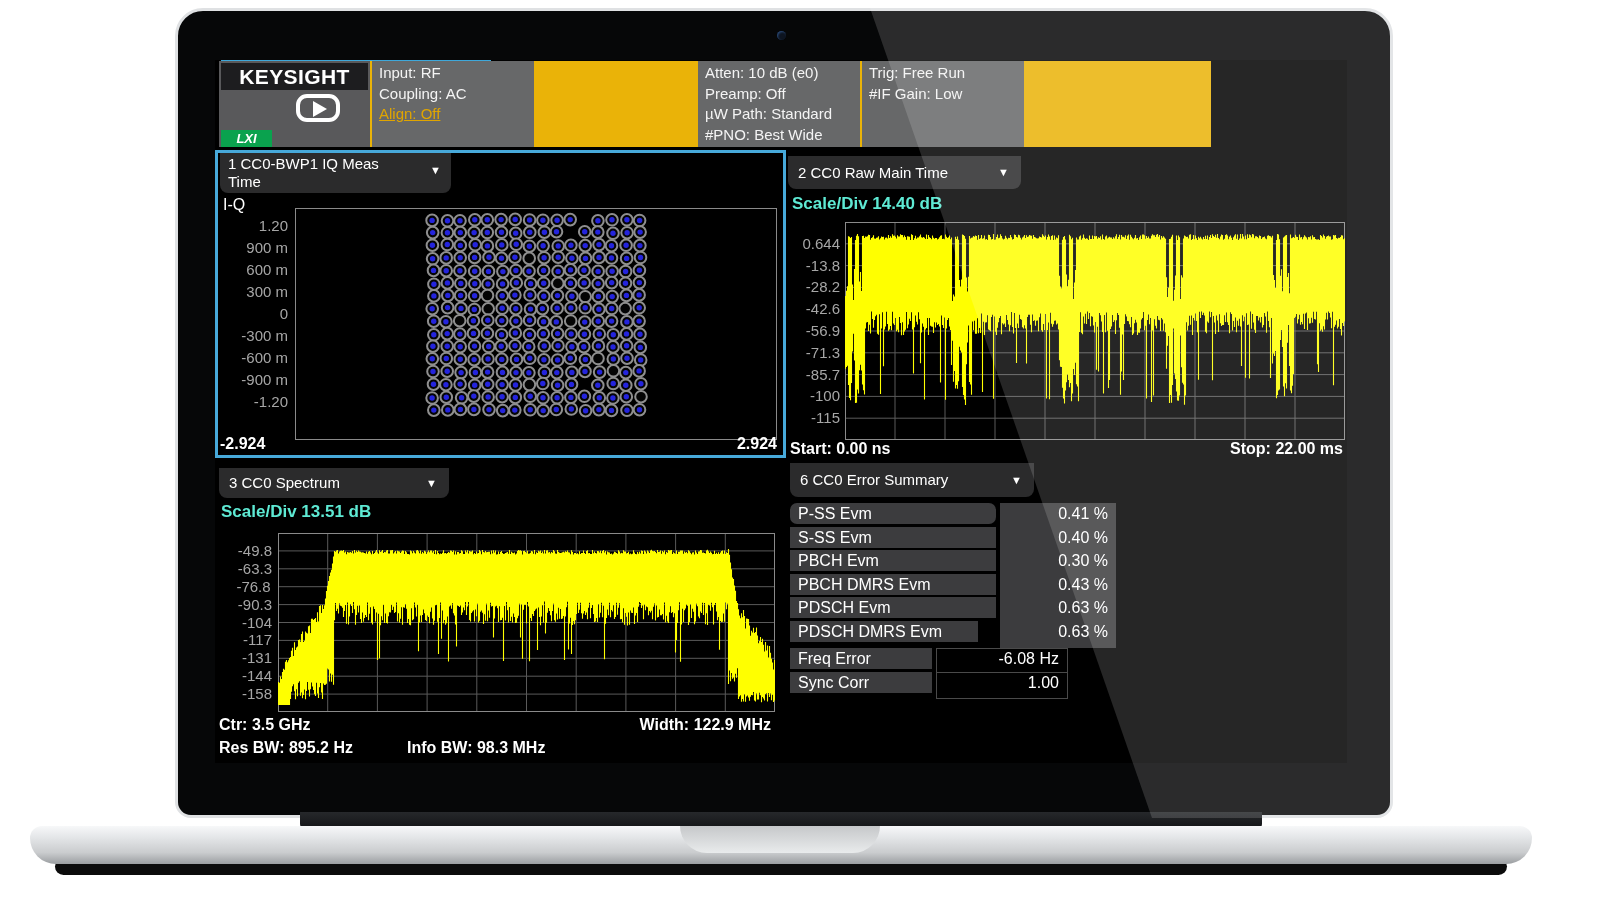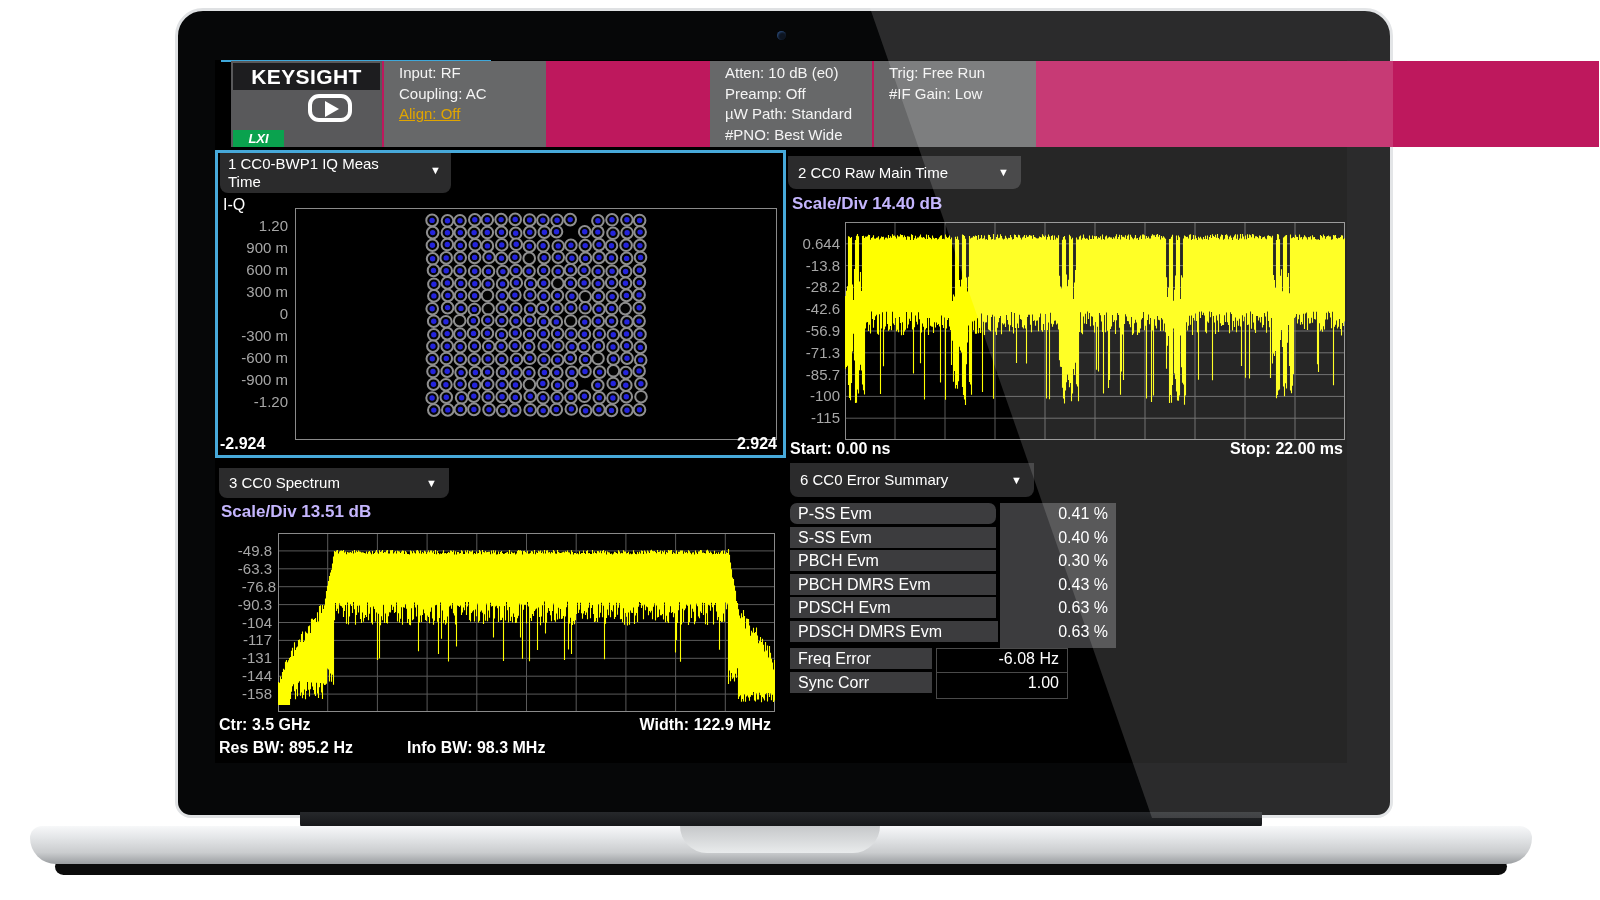--- a/index.html
+++ b/index.html
@@ -21,42 +21,42 @@
         background:linear-gradient(180deg,#c6c8ca,#e9ebec);border-radius:0 0 28px 28px;}
   #glare{position:absolute;left:175px;top:8px;width:1218px;height:810px;border-radius:28px 28px 16px 16px;
          overflow:hidden;pointer-events:none;z-index:40;}
   #glare .beam{position:absolute;left:0;top:0;width:100%;height:100%;background:rgba(255,255,255,0.15);
          clip-path:polygon(695px 0px,1218px 0px,1218px 810px,977px 810px);}
   
   #screen{position:absolute;left:215px;top:60px;width:1132px;height:703px;background:#000;z-index:10;
           color:#f2f2f2;font-size:15px;}
   #tab-underline{position:absolute;left:6px;top:0px;width:270px;height:2px;}
   
-  #hdr{position:absolute;left:16px;top:1px;width:1368px;height:86px;background:#be185d;}
-  .hcol{position:absolute;top:0;height:86px;background:#676869;padding:2px 0 0 8px;box-sizing:border-box;}
+  #hdr{position:absolute;left:4px;top:1px;width:992px;height:86px;background:#eab308;}
+  .hcol{position:absolute;top:0;height:86px;background:#676869;padding:2px 0 0 0;box-sizing:border-box;}
   .hline{padding:0 7px;line-height:20.5px;white-space:nowrap;color:#f4f4f4;}
   #hcol-logo{position:absolute;left:0;top:0;width:151px;height:86px;background:#59595b;}
   #brand{position:absolute;left:2px;top:2px;width:147px;height:27px;background:#1d1d1f;color:#fff;
          font-weight:700;font-size:21px;letter-spacing:.4px;text-align:center;line-height:27px;}
   #bubble{position:absolute;left:76px;top:32px;}
   #lxi{position:absolute;left:2px;top:69px;width:51px;height:17px;background:#0aa24e;color:#fff;
        font-style:italic;font-weight:700;font-size:13px;text-align:center;line-height:17px;}
   
   .panel{position:absolute;background:#000;}
   #p1{left:0;top:90px;width:571px;height:308px;border:3px solid #47a9da;box-sizing:border-box;}
   #p2{left:571px;top:90px;width:561px;height:308px;}
   #p3{left:0;top:398px;width:568px;height:305px;}
   #p4{left:571px;top:398px;width:561px;height:305px;}
   .tab{position:absolute;background:#2b2b2c;border-radius:0 0 8px 8px;color:#fff;}
   .tab .arrow{position:absolute;font-size:11px;color:#fff;}
   #p1-tab{left:2px;top:0px;width:231px;height:40px;padding:2px 8px;box-sizing:border-box;line-height:18px;}
   #p2-tab{left:2px;top:6px;width:233px;height:33px;line-height:33px;padding:0 10px;box-sizing:border-box;}
   #p3-tab{left:4px;top:10px;width:230px;height:30px;line-height:30px;padding:0 10px;box-sizing:border-box;}
   #p4-tab{left:4px;top:5px;width:244px;height:34px;line-height:34px;padding:0 10px;box-sizing:border-box;}
-  .scalediv{position:absolute;font-weight:700;font-size:17px;color:#c4b5fd;white-space:nowrap;}
+  .scalediv{position:absolute;font-weight:700;font-size:17px;color:#5eead4;white-space:nowrap;}
   .plot{position:absolute;background:#000;}
   .ytick{position:absolute;height:20px;line-height:20px;color:#a6a6a6;text-align:right;font-size:15px;}
   .botbar{position:absolute;font-weight:700;font-size:16px;color:#fff;white-space:nowrap;}
   
   .erow-label{position:absolute;background:#3c3c3e;color:#fff;font-size:16px;line-height:21px;
               padding-left:8px;box-sizing:border-box;height:21px;white-space:nowrap;}
   .erow-value{position:absolute;background:#3c3c3e;color:#fff;font-size:16px;line-height:21px;
               padding-right:8px;box-sizing:border-box;height:27px;text-align:right;}
   .erow-value.dark{background:#000;border:1px solid #4a4a4a;line-height:19px;}
 </style>
@@ -654,21 +654,21 @@
             <path d="M49.7 0V179M99.4 0V179M149.1 0V179M198.8 0V179M248.5 0V179M298.2 0V179M347.9 0V179M397.6 0V179M447.3 0V179M0 17.9H497M0 35.8H497M0 53.7H497M0 71.6H497M0 89.5H497M0 107.4H497M0 125.3H497M0 143.2H497M0 161.1H497" stroke="#5a5a5a" stroke-width="1" fill="none"></path>
             <rect x="0.5" y="0.5" width="496" height="178" fill="none" stroke="#8a8a8a" stroke-width="1"></rect>
             <path d="M0.5 148.9V172.0M1.5 149.7V172.0M2.5 143.5V172.0M3.5 146.0V172.0M4.5 139.0V172.0M5.5 135.7V172.0M6.5 136.7V172.0M7.5 128.7V172.0M8.5 127.1V172.0M9.5 129.3V172.0M10.5 127.3V172.0M11.5 125.0V172.0M12.5 124.1V166.1M13.5 117.8V158.7M14.5 114.8V153.2M15.5 123.1V151.2M16.5 109.2V158.2M17.5 116.9V166.2M18.5 114.4V156.3M19.5 113.6V163.2M20.5 107.1V149.8M21.5 106.6V148.2M22.5 108.7V162.7M23.5 100.9V159.6M24.5 98.5V165.3M25.5 108.9V161.9M26.5 107.7V156.6M27.5 98.4V166.2M28.5 99.8V158.0M29.5 100.4V149.1M30.5 93.2V156.8M31.5 92.5V163.6M32.5 99.9V156.2M33.5 85.7V149.6M34.5 85.7V153.5M35.5 86.9V156.9M36.5 86.0V161.3M37.5 84.9V163.1M38.5 88.9V149.7M39.5 79.2V160.5M40.5 88.4V165.1M41.5 72.9V154.3M42.5 72.2V150.1M43.5 80.1V159.5M44.5 71.9V166.1M45.5 75.9V150.4M46.5 72.2V152.1M47.5 65.4V151.7M48.5 58.1V150.8M49.5 52.7V135.5M50.5 48.0V136.4M51.5 42.9V148.5M52.5 39.5V140.5M53.5 36.7V148.8M54.5 30.4V141.8M55.5 23.6V151.8M56.5 18.1V87.3M57.5 18.7V70.1M58.5 17.6V78.1M59.5 16.9V75.7M60.5 20.5V80.4M61.5 18.5V70.5M62.5 17.7V72.8M63.5 17.5V73.2M64.5 18.1V74.8M65.5 17.1V84.1M66.5 19.4V78.0M67.5 18.4V71.9M68.5 21.3V90.7M69.5 19.0V69.4M70.5 19.6V91.5M71.5 19.4V83.6M72.5 18.9V71.1M73.5 19.8V73.1M74.5 18.1V80.0M75.5 20.4V69.1M76.5 17.1V76.3M77.5 19.5V91.7M78.5 17.7V82.0M79.5 18.9V72.7M80.5 17.4V79.5M81.5 18.5V72.6M82.5 18.7V85.9M83.5 19.5V90.1M84.5 19.2V79.5M85.5 19.4V88.8M86.5 20.0V84.9M87.5 20.6V82.1M88.5 18.4V84.0M89.5 20.7V69.6M90.5 18.7V87.3M91.5 17.9V80.7M92.5 19.6V74.2M93.5 21.2V89.7M94.5 18.1V91.5M95.5 21.1V73.5M96.5 20.0V75.9M97.5 18.4V88.5M98.5 16.9V79.5M99.5 19.6V127.0M100.5 20.7V80.7M101.5 17.2V125.2M102.5 18.9V92.2M103.5 18.2V83.3M104.5 17.0V87.3M105.5 20.1V71.7M106.5 19.1V89.9M107.5 19.2V80.5M108.5 17.4V90.0M109.5 16.9V90.5M110.5 20.5V83.3M111.5 20.4V79.2M112.5 17.3V79.6M113.5 17.2V71.8M114.5 17.0V77.0M115.5 20.6V73.7M116.5 19.3V80.0M117.5 17.9V79.1M118.5 20.5V69.5M119.5 17.8V88.5M120.5 18.2V80.2M121.5 18.4V89.4M122.5 20.0V85.8M123.5 18.5V74.2M124.5 17.4V91.7M125.5 17.8V74.3M126.5 21.0V74.8M127.5 17.9V71.0M128.5 19.2V75.7M129.5 21.0V89.9M130.5 21.0V85.9M131.5 21.4V91.8M132.5 17.5V92.3M133.5 18.2V75.3M134.5 20.3V87.3M135.5 18.1V86.2M136.5 19.4V69.5M137.5 20.6V74.6M138.5 17.5V83.4M139.5 16.9V71.8M140.5 18.2V118.2M141.5 20.2V89.4M142.5 17.5V82.4M143.5 20.7V89.1M144.5 18.9V81.9M145.5 20.3V76.6M146.5 17.8V80.2M147.5 18.6V87.0M148.5 21.0V87.9M149.5 19.3V82.6M150.5 17.6V83.9M151.5 19.2V90.3M152.5 17.6V78.8M153.5 17.5V74.5M154.5 19.6V85.5M155.5 17.9V91.7M156.5 20.9V87.8M157.5 17.1V72.3M158.5 21.2V71.7M159.5 17.9V88.8M160.5 20.1V121.0M161.5 21.3V85.0M162.5 20.5V69.5M163.5 21.0V105.8M164.5 19.8V77.6M165.5 17.2V90.2M166.5 20.2V87.0M167.5 20.1V91.7M168.5 20.7V90.3M169.5 20.0V83.5M170.5 18.9V128.4M171.5 19.8V73.4M172.5 17.5V72.6M173.5 17.7V75.7M174.5 19.1V70.2M175.5 17.4V80.3M176.5 21.4V82.6M177.5 18.3V91.4M178.5 21.5V113.6M179.5 18.9V72.4M180.5 19.0V72.9M181.5 20.6V74.1M182.5 19.9V72.6M183.5 17.2V81.9M184.5 18.2V79.6M185.5 20.9V74.6M186.5 21.1V77.3M187.5 17.5V69.0M188.5 19.2V81.9M189.5 17.3V73.4M190.5 20.5V68.9M191.5 18.1V86.9M192.5 18.6V88.6M193.5 18.4V80.0M194.5 17.4V78.5M195.5 21.3V77.2M196.5 19.9V88.4M197.5 21.1V76.4M198.5 18.5V83.3M199.5 20.4V70.8M200.5 20.1V89.5M201.5 17.1V87.7M202.5 18.2V78.8M203.5 21.2V77.4M204.5 16.9V79.7M205.5 19.0V91.0M206.5 19.4V81.2M207.5 18.0V87.8M208.5 19.2V70.8M209.5 18.9V88.2M210.5 18.8V77.6M211.5 18.8V84.7M212.5 21.3V69.8M213.5 17.6V73.6M214.5 20.4V73.1M215.5 17.2V104.6M216.5 19.5V85.5M217.5 17.5V73.6M218.5 21.4V72.7M219.5 21.3V75.3M220.5 18.4V89.1M221.5 21.0V73.2M222.5 19.1V87.2M223.5 18.1V87.0M224.5 20.1V84.7M225.5 21.1V128.1M226.5 20.7V73.0M227.5 20.0V87.5M228.5 19.6V68.9M229.5 19.0V77.3M230.5 20.7V89.6M231.5 16.9V74.0M232.5 21.0V88.0M233.5 18.7V83.7M234.5 19.8V89.5M235.5 20.2V80.6M236.5 19.6V84.0M237.5 21.4V90.1M238.5 20.4V89.7M239.5 18.0V85.3M240.5 17.0V82.8M241.5 17.5V70.8M242.5 17.3V104.4M243.5 18.0V71.3M244.5 21.4V125.8M245.5 18.1V76.7M246.5 17.7V71.7M247.5 19.0V71.8M248.5 20.3V90.2M249.5 17.7V68.9M250.5 20.7V73.4M251.5 20.5V128.2M252.5 19.7V85.0M253.5 17.9V88.0M254.5 18.6V81.0M255.5 20.7V82.9M256.5 17.1V78.0M257.5 21.3V76.5M258.5 19.3V75.5M259.5 19.9V117.0M260.5 17.7V74.4M261.5 18.6V84.1M262.5 17.5V92.3M263.5 20.1V83.4M264.5 18.5V72.3M265.5 20.5V89.4M266.5 17.0V68.6M267.5 20.5V100.6M268.5 17.4V89.7M269.5 17.3V79.8M270.5 19.6V74.9M271.5 19.0V78.1M272.5 20.5V82.2M273.5 19.0V88.3M274.5 19.7V77.9M275.5 17.0V70.7M276.5 18.2V87.3M277.5 20.4V88.7M278.5 20.7V80.5M279.5 17.0V86.6M280.5 19.0V74.7M281.5 19.7V85.7M282.5 20.0V76.0M283.5 19.7V86.1M284.5 19.2V85.4M285.5 18.7V83.1M286.5 19.5V127.0M287.5 18.2V83.4M288.5 19.1V74.2M289.5 17.5V68.8M290.5 19.3V116.4M291.5 19.6V90.5M292.5 21.3V84.7M293.5 17.2V121.1M294.5 19.0V92.1M295.5 21.5V88.2M296.5 19.9V91.3M297.5 19.9V87.3M298.5 21.1V80.9M299.5 20.3V69.8M300.5 21.2V79.9M301.5 18.3V76.8M302.5 21.0V69.7M303.5 19.9V80.2M304.5 20.0V85.8M305.5 17.4V80.5M306.5 20.1V77.9M307.5 21.0V82.0M308.5 18.1V79.4M309.5 17.3V86.3M310.5 20.2V74.8M311.5 20.0V69.8M312.5 21.1V85.3M313.5 21.1V74.9M314.5 17.1V71.9M315.5 20.2V80.9M316.5 18.6V89.0M317.5 20.0V88.5M318.5 20.4V84.9M319.5 18.1V89.1M320.5 18.3V71.0M321.5 19.4V84.5M322.5 17.7V79.7M323.5 20.2V69.8M324.5 18.0V84.3M325.5 17.0V72.8M326.5 19.6V126.3M327.5 17.9V90.8M328.5 21.4V84.9M329.5 18.5V76.4M330.5 19.3V82.3M331.5 19.4V69.8M332.5 20.9V84.3M333.5 20.5V77.1M334.5 21.5V78.5M335.5 20.4V72.3M336.5 18.8V85.9M337.5 19.3V84.0M338.5 20.0V69.8M339.5 20.7V81.7M340.5 17.3V74.8M341.5 18.6V70.2M342.5 20.6V86.3M343.5 19.7V86.0M344.5 20.3V89.3M345.5 17.2V75.3M346.5 18.4V91.7M347.5 18.6V80.0M348.5 20.4V83.8M349.5 19.9V92.4M350.5 18.8V79.6M351.5 21.2V91.7M352.5 20.6V77.4M353.5 21.2V79.8M354.5 20.8V80.0M355.5 17.2V74.5M356.5 19.6V91.0M357.5 21.0V82.6M358.5 21.3V80.1M359.5 19.0V88.9M360.5 20.7V73.8M361.5 18.8V69.1M362.5 20.6V70.1M363.5 17.5V75.1M364.5 18.0V72.6M365.5 21.0V86.2M366.5 17.4V71.6M367.5 18.4V77.2M368.5 20.6V73.4M369.5 17.6V74.3M370.5 18.4V82.2M371.5 20.0V78.1M372.5 17.6V79.6M373.5 16.8V77.8M374.5 17.9V86.2M375.5 18.3V73.7M376.5 18.0V70.5M377.5 19.1V87.6M378.5 20.3V72.5M379.5 17.0V84.4M380.5 19.1V83.9M381.5 18.7V76.4M382.5 17.6V82.2M383.5 20.7V82.3M384.5 17.9V80.9M385.5 19.2V86.5M386.5 17.4V69.5M387.5 21.3V89.3M388.5 19.0V82.8M389.5 19.7V88.6M390.5 16.9V89.9M391.5 17.4V79.2M392.5 17.2V73.3M393.5 16.9V79.9M394.5 21.0V79.1M395.5 19.3V84.2M396.5 20.2V80.3M397.5 20.7V119.4M398.5 17.6V107.1M399.5 21.0V89.9M400.5 18.7V77.2M401.5 18.8V69.2M402.5 17.6V128.7M403.5 17.6V91.6M404.5 17.4V75.7M405.5 20.7V89.0M406.5 18.4V77.2M407.5 19.8V75.6M408.5 19.0V71.4M409.5 20.2V72.7M410.5 17.3V91.9M411.5 18.2V88.9M412.5 19.8V71.2M413.5 21.3V85.1M414.5 19.6V75.7M415.5 19.2V78.8M416.5 21.4V91.2M417.5 17.5V88.6M418.5 19.6V70.7M419.5 20.9V73.3M420.5 18.5V83.6M421.5 18.2V85.3M422.5 16.9V78.4M423.5 17.2V79.9M424.5 19.7V69.8M425.5 19.5V82.0M426.5 19.9V69.9M427.5 20.4V91.2M428.5 17.5V80.3M429.5 16.8V91.9M430.5 18.2V71.8M431.5 20.0V72.4M432.5 18.5V77.7M433.5 19.7V69.7M434.5 21.2V74.2M435.5 21.1V91.4M436.5 17.8V72.0M437.5 21.0V70.0M438.5 19.8V78.6M439.5 20.9V87.3M440.5 19.2V84.1M441.5 20.9V116.7M442.5 19.4V87.9M443.5 17.9V89.1M444.5 17.6V88.8M445.5 20.7V80.4M446.5 17.5V88.8M447.5 21.1V69.4M448.5 19.3V76.3M449.5 20.0V70.7M450.5 16.1V151.0M451.5 21.7V137.6M452.5 29.4V148.3M453.5 36.3V139.9M454.5 44.5V145.7M455.5 46.1V144.4M456.5 52.6V148.5M457.5 57.7V140.8M458.5 68.1V144.8M459.5 69.9V135.3M460.5 76.2V166.1M461.5 82.4V163.6M462.5 85.2V162.3M463.5 80.2V168.7M464.5 84.2V166.0M465.5 77.1V168.4M466.5 82.9V161.3M467.5 95.5V168.7M468.5 85.6V163.4M469.5 85.8V162.6M470.5 86.1V164.6M471.5 92.4V167.7M472.5 102.8V163.8M473.5 97.7V162.1M474.5 99.4V162.2M475.5 94.8V158.9M476.5 99.9V167.4M477.5 99.0V168.4M478.5 94.6V160.6M479.5 102.4V166.4M480.5 110.2V166.4M481.5 108.0V159.7M482.5 104.1V162.3M483.5 109.1V169.2M484.5 105.7V164.0M485.5 111.8V165.6M486.5 118.5V167.6M487.5 108.9V160.9M488.5 117.6V160.3M489.5 112.6V168.4M490.5 124.5V159.9M491.5 113.0V164.0M492.5 119.8V160.6M493.5 125.7V167.2M494.5 129.4V161.8M495.5 136.6V169.0M496.5 126.9V167.6" stroke="#ffff00" stroke-width="1.1" fill="none"></path>
           </svg></div>
       <div class="botbar" style="left:4px;top:258px;">Ctr: 3.5 GHz</div>
       <div class="botbar" style="right:12px;top:258px;">Width: 122.9 MHz</div>
       <div class="botbar" style="left:4px;top:281px;">Res BW: 895.2 Hz</div>
       <div class="botbar" style="left:192px;top:281px;">Info BW: 98.3 MHz</div>
     <span class="ytick" style="left: 0px; width: 57px; top: 82.9px;">-49.8</span>
         <span class="ytick" style="left: 0px; width: 57px; top: 100.8px;">-63.3</span>
-        <span class="ytick" style="left: 4px; width: 57px; top: 118.7px;">-76.8</span>
+        <span class="ytick" style="left: 10px; width: 57px; top: 118.7px; text-align: center;">-76.8</span>
         <span class="ytick" style="left: 0px; width: 57px; top: 136.6px;">-90.3</span>
         <span class="ytick" style="left: 0px; width: 57px; top: 154.5px;">-104</span>
         <span class="ytick" style="left: 0px; width: 57px; top: 172.4px;">-117</span>
         <span class="ytick" style="left: 0px; width: 57px; top: 190.3px;">-131</span>
         <span class="ytick" style="left: 0px; width: 57px; top: 208.2px;">-144</span>
         <span class="ytick" style="left: 0px; width: 57px; top: 226.1px;">-158</span>
       </div>
 
     <div id="p4" class="panel">
       <div id="p4-tab" class="tab">
@@ -679,21 +679,21 @@
           <div class="erow-label" style="left: 4px; top: 45px; width: 206px; border-radius: 7px;">P-SS Evm</div>
           <div class="erow-value" style="left: 214px; top: 45px; width: 116px;">0.41 %</div>
           <div class="erow-label" style="left: 4px; top: 68.5px; width: 206px;">S-SS Evm</div>
           <div class="erow-value" style="left: 214px; top: 68.5px; width: 116px;">0.40 %</div>
           <div class="erow-label" style="left: 4px; top: 92px; width: 206px;">PBCH Evm</div>
           <div class="erow-value" style="left: 214px; top: 92px; width: 116px;">0.30 %</div>
           <div class="erow-label" style="left: 4px; top: 115.5px; width: 206px;">PBCH DMRS Evm</div>
           <div class="erow-value" style="left: 214px; top: 115.5px; width: 116px;">0.43 %</div>
           <div class="erow-label" style="left: 4px; top: 139px; width: 206px;">PDSCH Evm</div>
           <div class="erow-value" style="left: 214px; top: 139px; width: 116px;">0.63 %</div>
-          <div class="erow-label" style="left: 4px; top: 162.5px; width: 208px;">PDSCH DMRS Evm</div>
+          <div class="erow-label" style="left: 4px; top: 162.5px; width: 188px;">PDSCH DMRS Evm</div>
           <div class="erow-value" style="left: 214px; top: 162.5px; width: 116px;">0.63 %</div>
           <div class="erow-label" style="left: 4px; top: 190px; width: 142px;">Freq Error</div>
           <div class="erow-value dark" style="left: 150px; top: 190px; width: 132px;">-6.08 Hz</div>
           <div class="erow-label" style="left: 4px; top: 213.5px; width: 142px;">Sync Corr</div>
           <div class="erow-value dark" style="left: 150px; top: 213.5px; width: 132px;">1.00</div>
         </div>
     </div>
   </div>
 
   <div id="glare">

